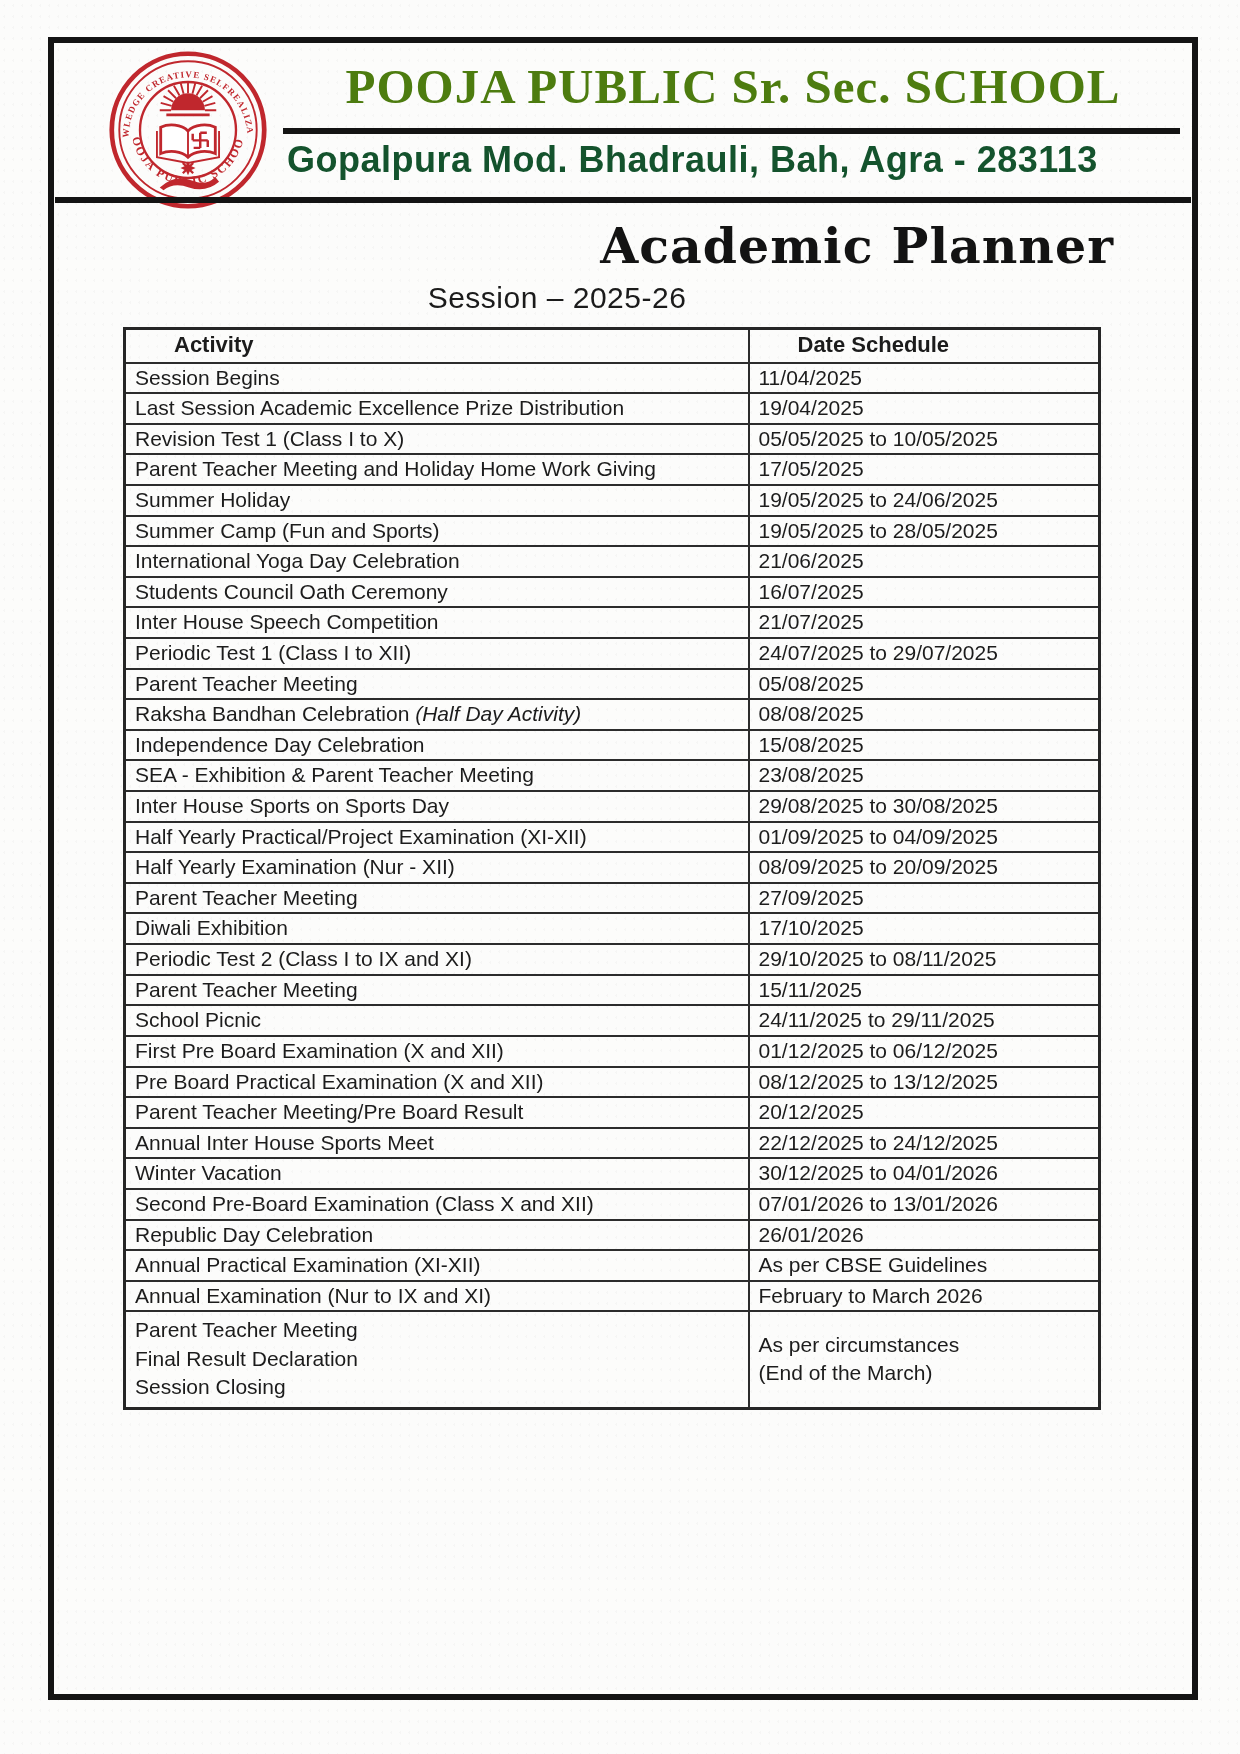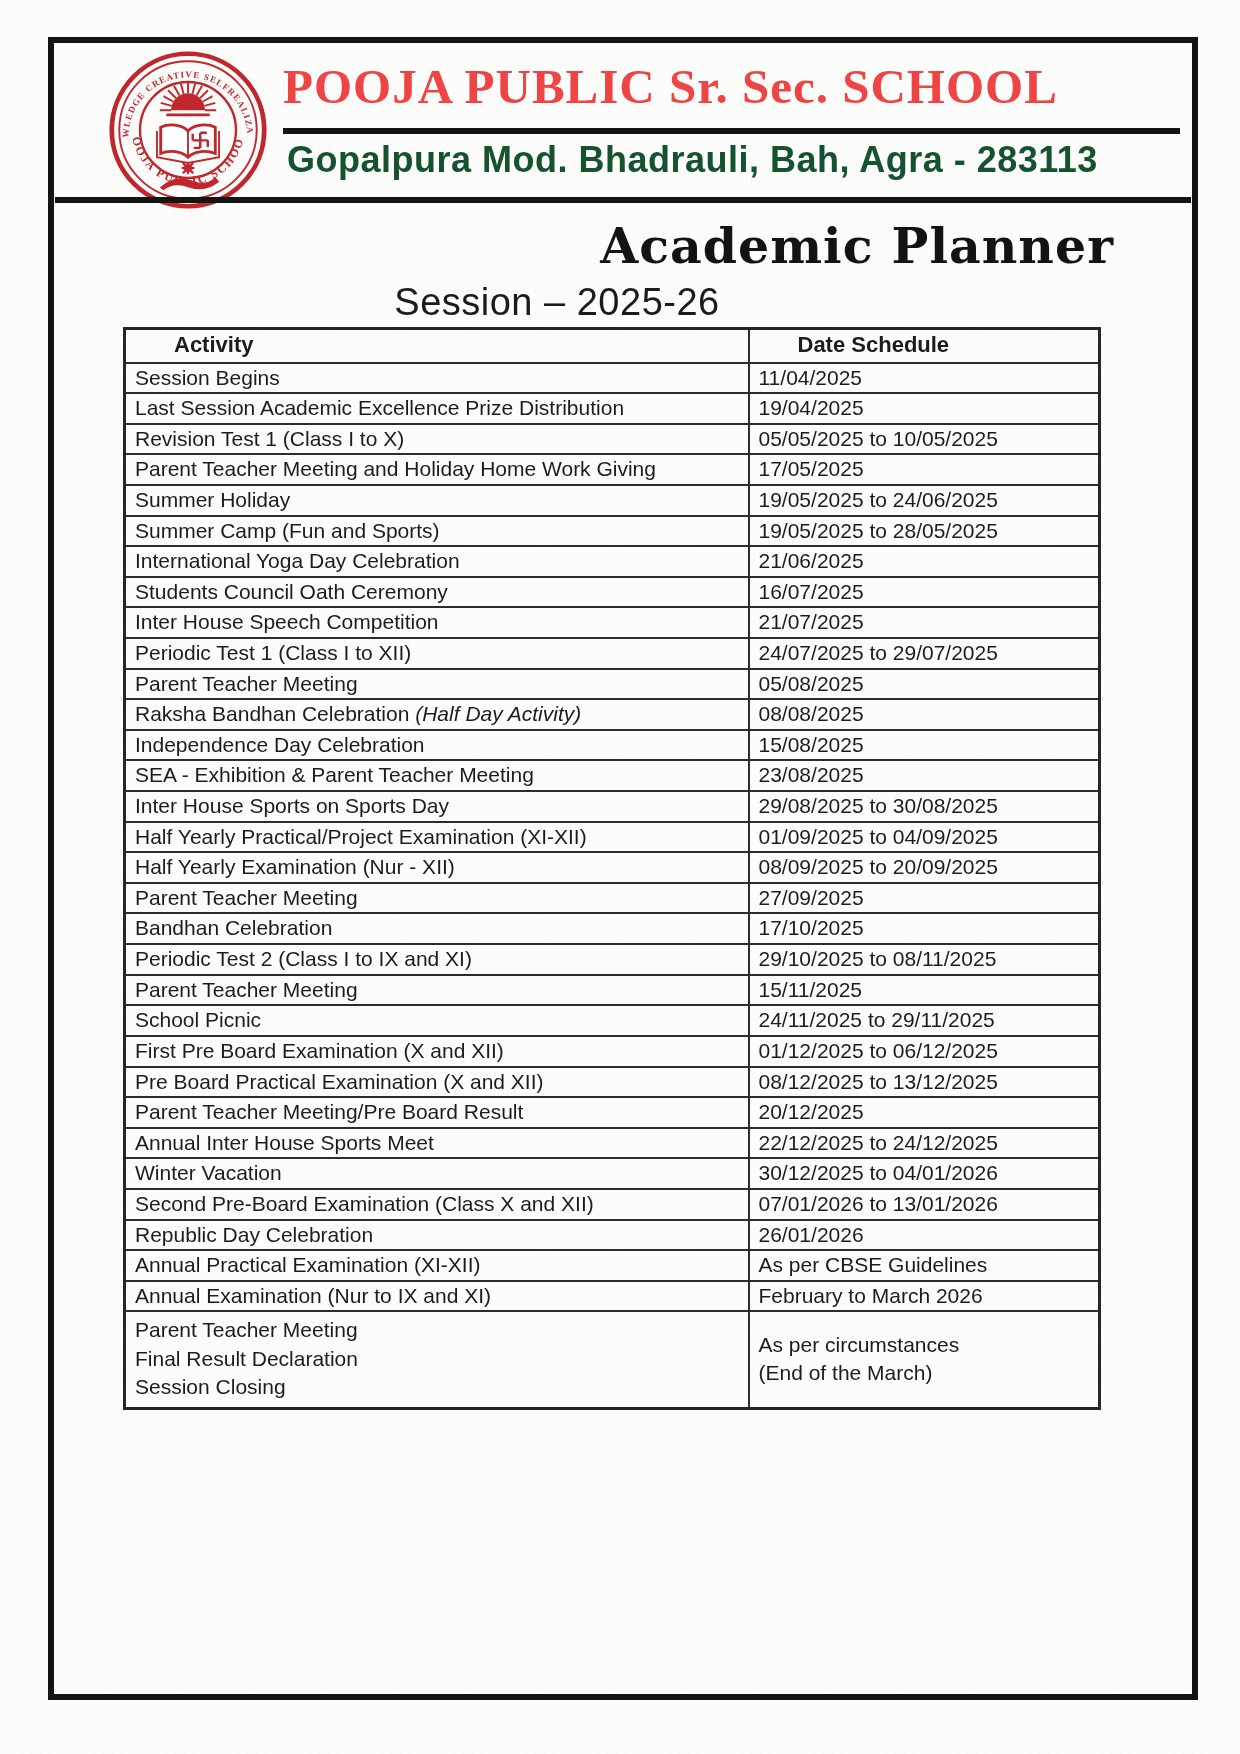--- a/index.html
+++ b/index.html
@@ -15,36 +15,36 @@
   }
   .page-frame {
     position:absolute; left:48px; top:37px; width:1150px; height:1663px;
     border:6px solid #141414; background:transparent;
   }
   .logo-wrap { position:absolute; left:106px; top:50px; width:164px; height:160px; }
   .school-name {
     position:absolute; left:283px; top:58px; width:900px;
     font-family:"Liberation Serif", serif;
     font-size:49px; font-weight:600; letter-spacing:1px;
-    color:#ef4444; white-space:nowrap;
+    color:#4d7c0f; white-space:nowrap;text-align:center;
   }
   .name-rule { position:absolute; left:283px; top:128px; width:897px; height:6px; background:#141414; }
   .school-address {
     position:absolute; left:287px; top:139px; width:900px;
     font-size:36px; font-weight:bold; color:#14532d; white-space:nowrap; letter-spacing:0.5px;
   }
   .header-rule { position:absolute; left:55px; top:197px; width:1136px; height:6px; background:#141414; }
   .doc-title {
     position:absolute; left:0; top:217px; width:1114px; text-align:right;
     font-family:"DejaVu Serif", serif; font-weight:900; font-size:49px; color:#131313;
     letter-spacing:1px;
   }
   .doc-subtitle {
     position:absolute; left:0; top:281px; width:1114px; text-align:center;
-    font-size:38px; font-weight:400; color:#1b1b1b; letter-spacing:0.5px;
+    font-size:30px; font-weight:400; color:#1b1b1b; letter-spacing:0.5px;
   }
   table.planner {
     position:absolute; left:123px; top:327px; width:975px;
     border-collapse:collapse; table-layout:fixed;
     font-size:21px; color:#1c1c1c;
     border:3px solid #262626;
   }
   table.planner th, table.planner td {
     border:2px solid #2c2c2c;
     text-align:left; vertical-align:middle;
@@ -194,21 +194,21 @@
       </tr>
       <tr>
         <td>Half Yearly Examination (Nur - XII)</td>
         <td>08/09/2025 to 20/09/2025</td>
       </tr>
       <tr>
         <td>Parent Teacher Meeting</td>
         <td>27/09/2025</td>
       </tr>
       <tr>
-        <td>Bandhan Celebration</td>
+        <td>Diwali Exhibition</td>
         <td>17/10/2025</td>
       </tr>
       <tr>
         <td>Periodic Test 2 (Class I to IX and XI)</td>
         <td>29/10/2025 to 08/11/2025</td>
       </tr>
       <tr>
         <td>Parent Teacher Meeting</td>
         <td>15/11/2025</td>
       </tr>

